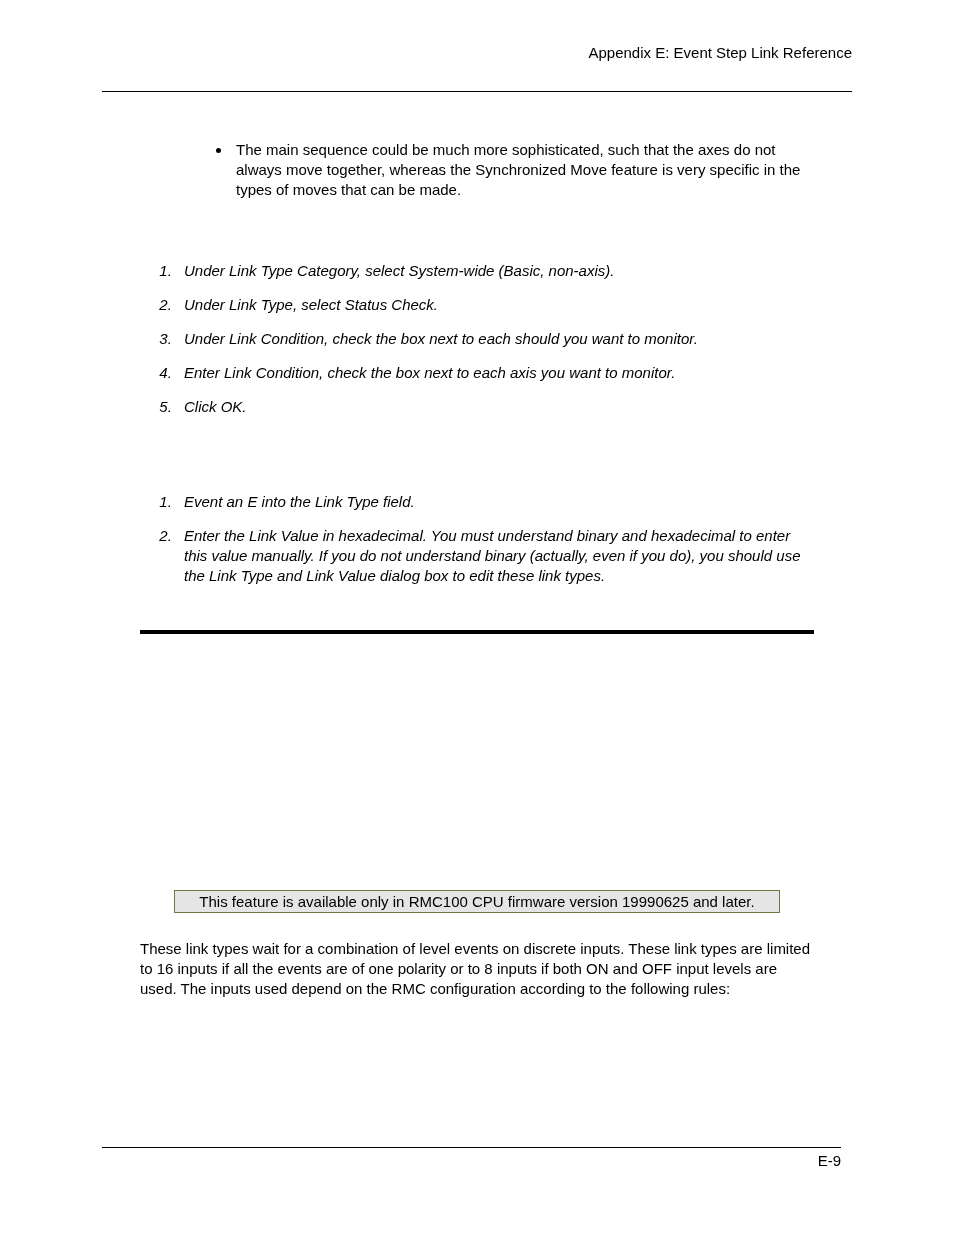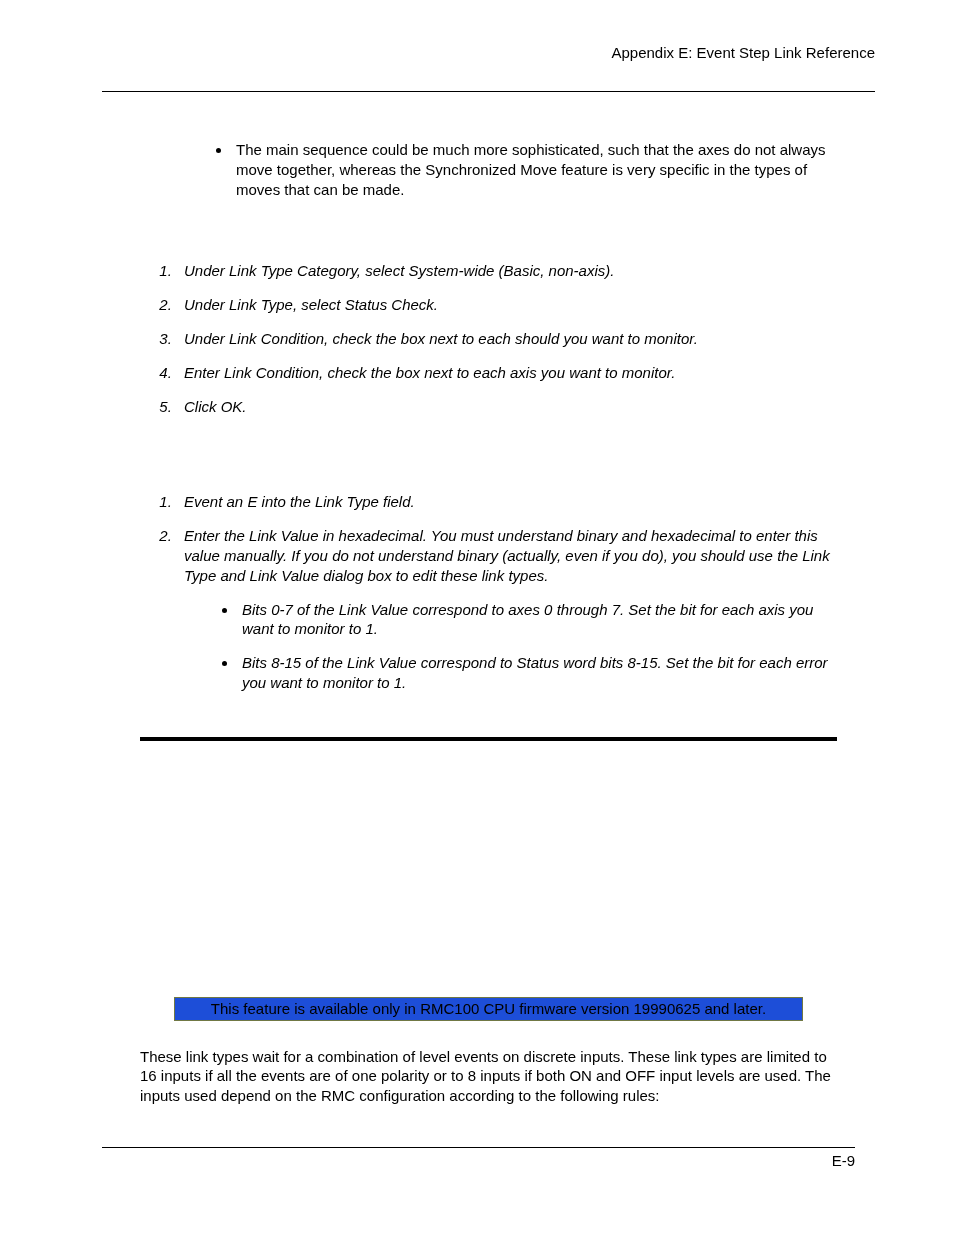--- a/index.html
+++ b/index.html
@@ -1,31 +1,31 @@
 <!DOCTYPE html>
 <html><head>
 <meta charset="utf-8">
 <style>
   * { box-sizing: border-box; margin: 0; padding: 0; }
   html, body { width: 954px; height: 1235px; background: #fff; font-family: Arial, Helvetica, sans-serif; color: #000; }
-  .page { position: relative; width: 954px; height: 1235px; padding: 44px 79px 0 102px; }
+  .page { position: relative; width: 954px; height: 1235px; padding: 44px 102px 0 102px; }
   .header-line { border: none; border-top: 1px solid #000; margin-top: 30px; }
   .header-text { text-align: right; font-size: 15px; margin-bottom: 4px; }
   .content { padding: 0 38px; font-size: 15px; line-height: 1.32; }
   ul.bullet { list-style: disc; padding-left: 56px; }
   ul.bullet li { padding-left: 4px; margin-left: 36px; }
   ol.num { list-style: decimal; padding-left: 36px; }
   ol.num > li { padding-left: 8px; margin-bottom: 14px; font-style: italic; }
   ul.inner { list-style: disc; padding-left: 54px; margin-top: 14px; }
   ul.inner li { padding-left: 4px; margin-bottom: 14px; }
   .gap-lg { height: 62px; }
   .gap-title { height: 48px; }
   .section-rule { border: none; border-top: 4px solid #000; margin: 44px 0 0 0; }
-  .note { border: 1px solid #707844; background: #1d4ed8; text-align: center; font-size: 15px; padding: 1px 4px; margin: 0 34px; }
-  .footer { position: absolute; bottom: 66px; left: 102px; right: 99px; }
+  .note { border: 1px solid #707844; background: #e5e5e5; text-align: center; font-size: 15px; padding: 1px 4px; margin: 0 34px; }
+  .footer { position: absolute; bottom: 66px; left: 102px; right: 113px; }
   .footer hr { border: none; border-top: 1px solid #000; }
   .footer .pg { text-align: right; font-size: 15px; margin-top: 4px; }
   .para { margin-top: 26px; }
 </style>
 </head>
 <body>
 
 <div class="page">
   <div class="header-text">Appendix E:  Event Step Link Reference</div>
   <hr class="header-line">
@@ -46,24 +46,20 @@
       <li>Enter Link Condition, check the box next to each axis you want to monitor.</li>
       <li>Click OK.</li>
     </ol>
 
     <div class="gap-lg"></div>
 
     <ol class="num">
       <li>Event an E into the Link Type field.</li>
       <li>
         <span>Enter the Link Value in hexadecimal. You must understand binary and hexadecimal to enter this value manually. If you do not understand binary (actually, even if you do), you should use the Link Type and Link Value dialog box to edit these link types.</span>
-        <ul class="inner">
-          <li>Bits 0-7 of the Link Value correspond to axes 0 through 7. Set the bit for each axis you want to monitor to 1.</li>
-          <li>Bits 8-15 of the Link Value correspond to Status word bits 8-15. Set the bit for each error you want to monitor to 1.</li>
-        </ul>
       </li>
     </ol>
 
     <hr class="section-rule">
 
     <div style="height:256px"></div>
 
     <div class="note">This feature is available only in RMC100 CPU firmware version 19990625 and later.</div>
 
     <div class="para">These link types wait for a combination of level events on discrete inputs. These link types are limited to 16 inputs if all the events are of one polarity or to 8 inputs if both ON and OFF input levels are used. The inputs used depend on the RMC configuration according to the following rules:</div>

